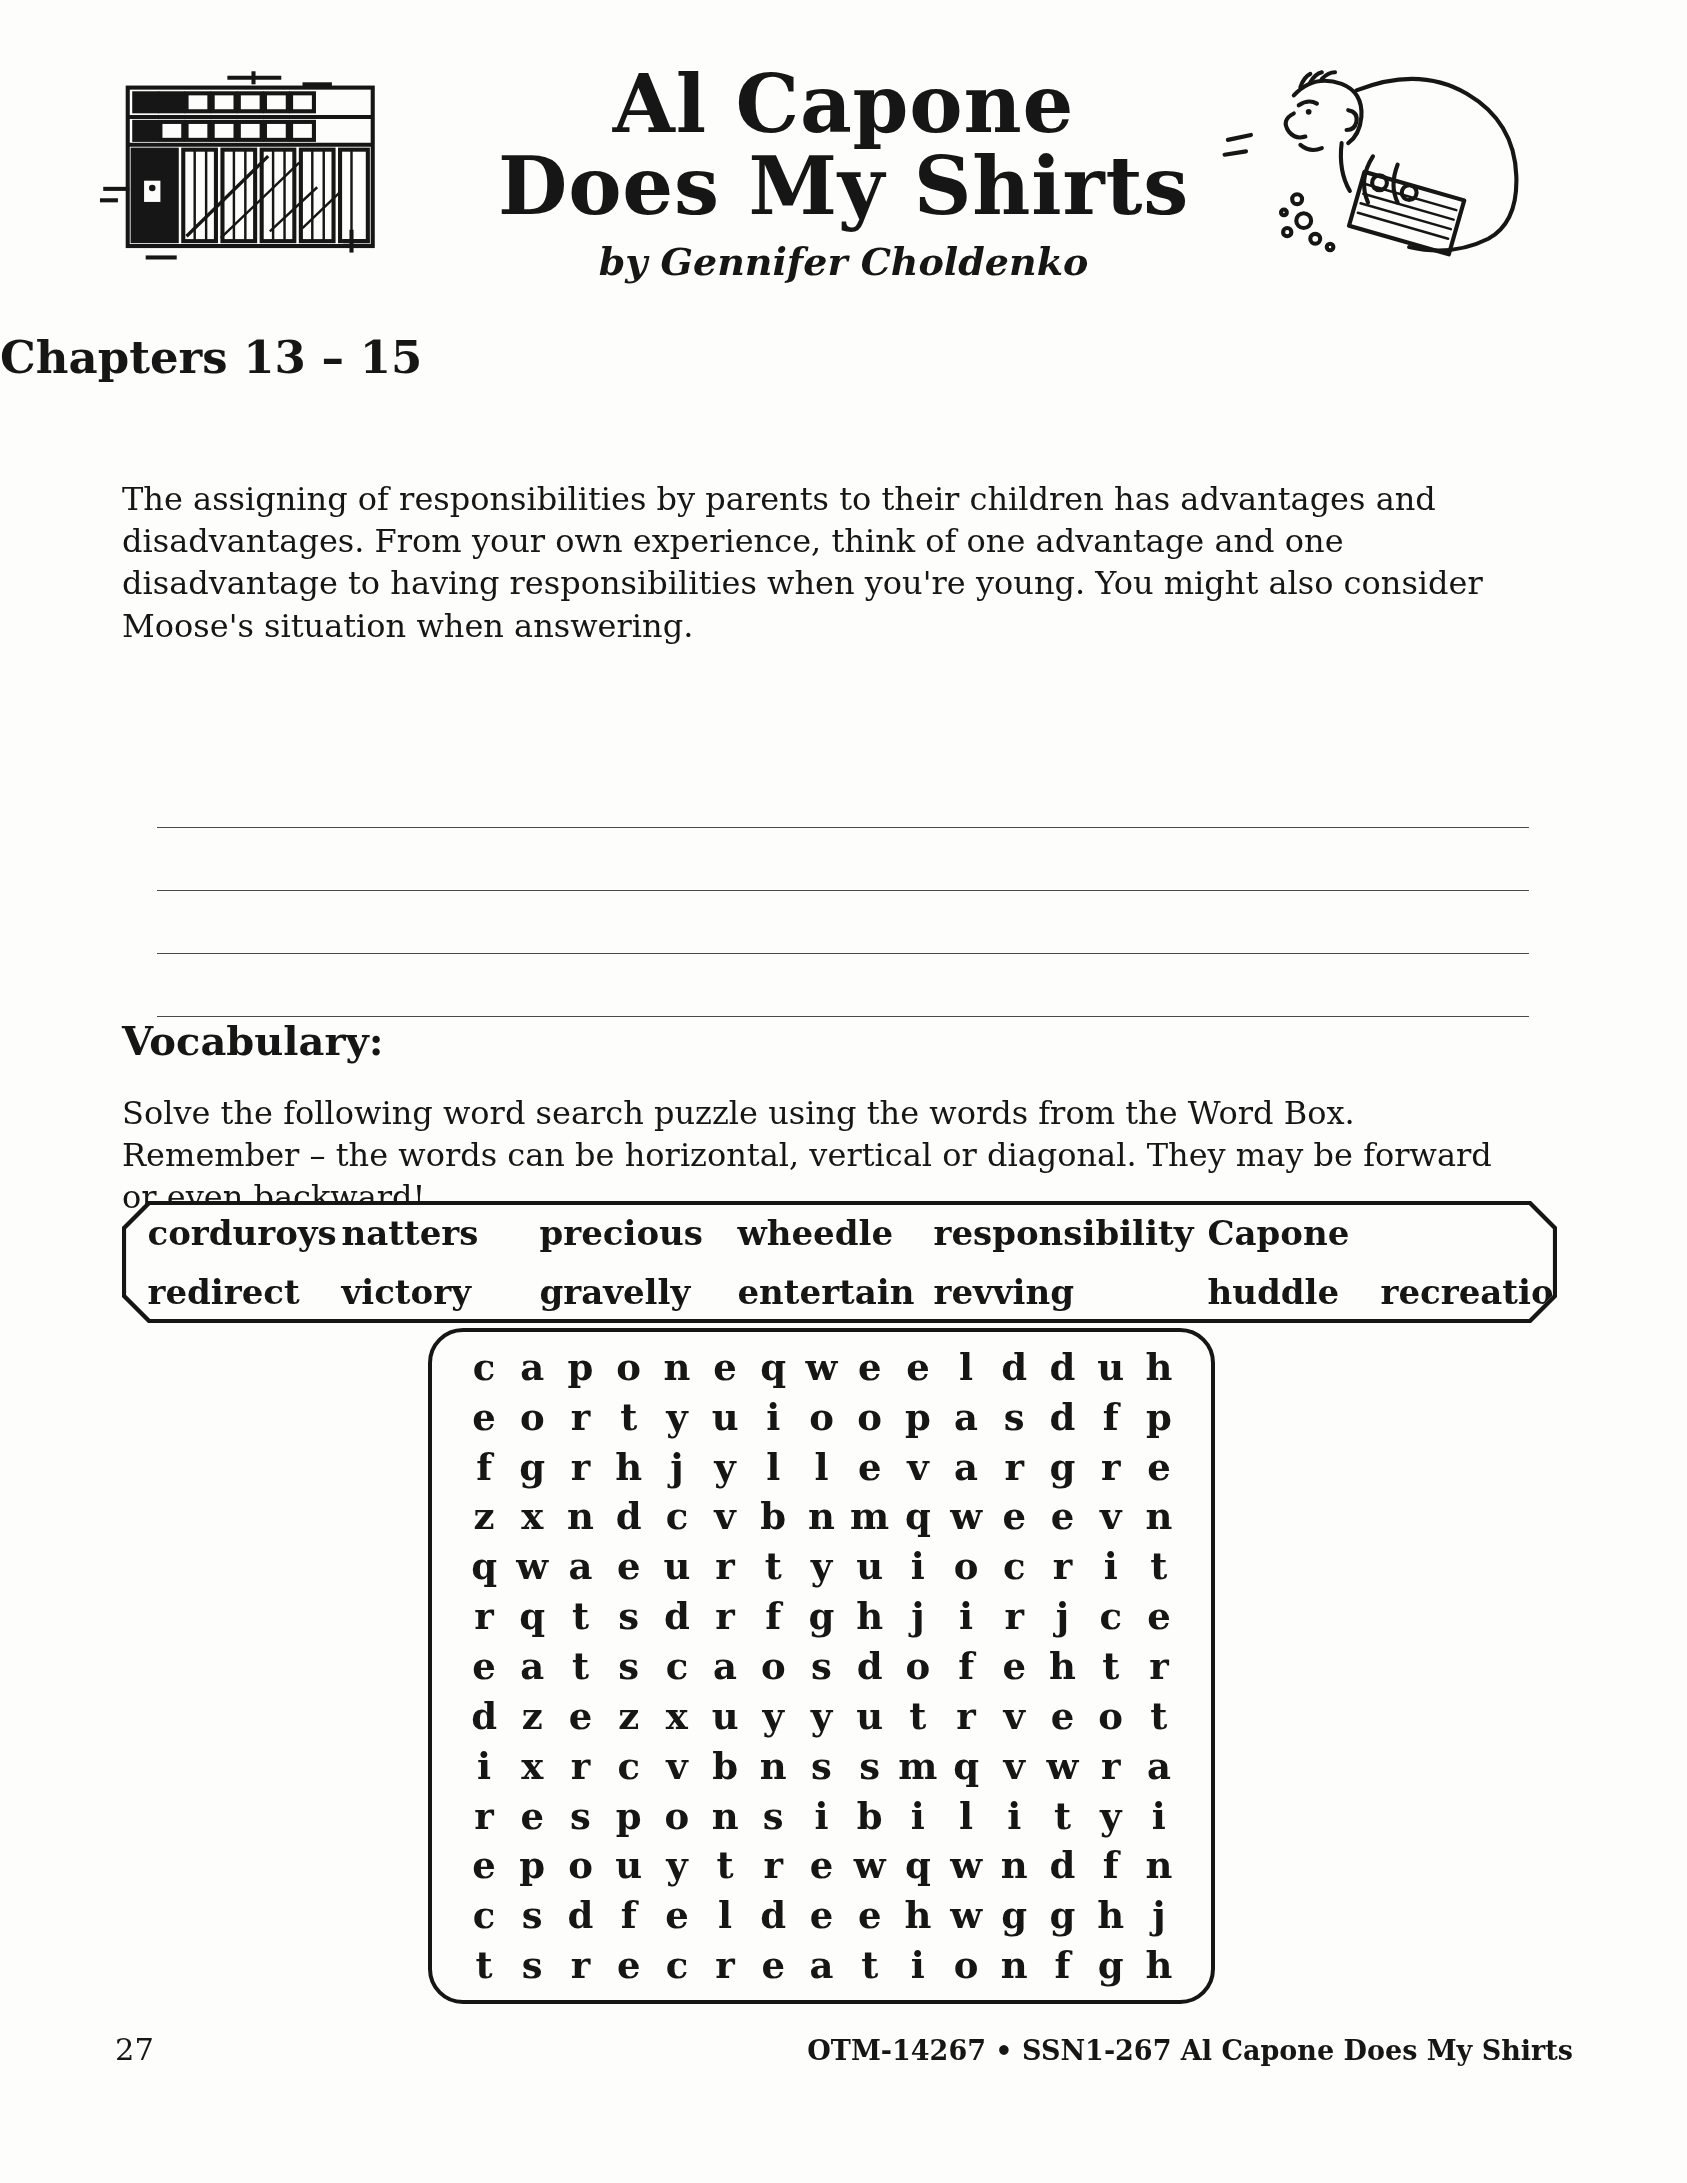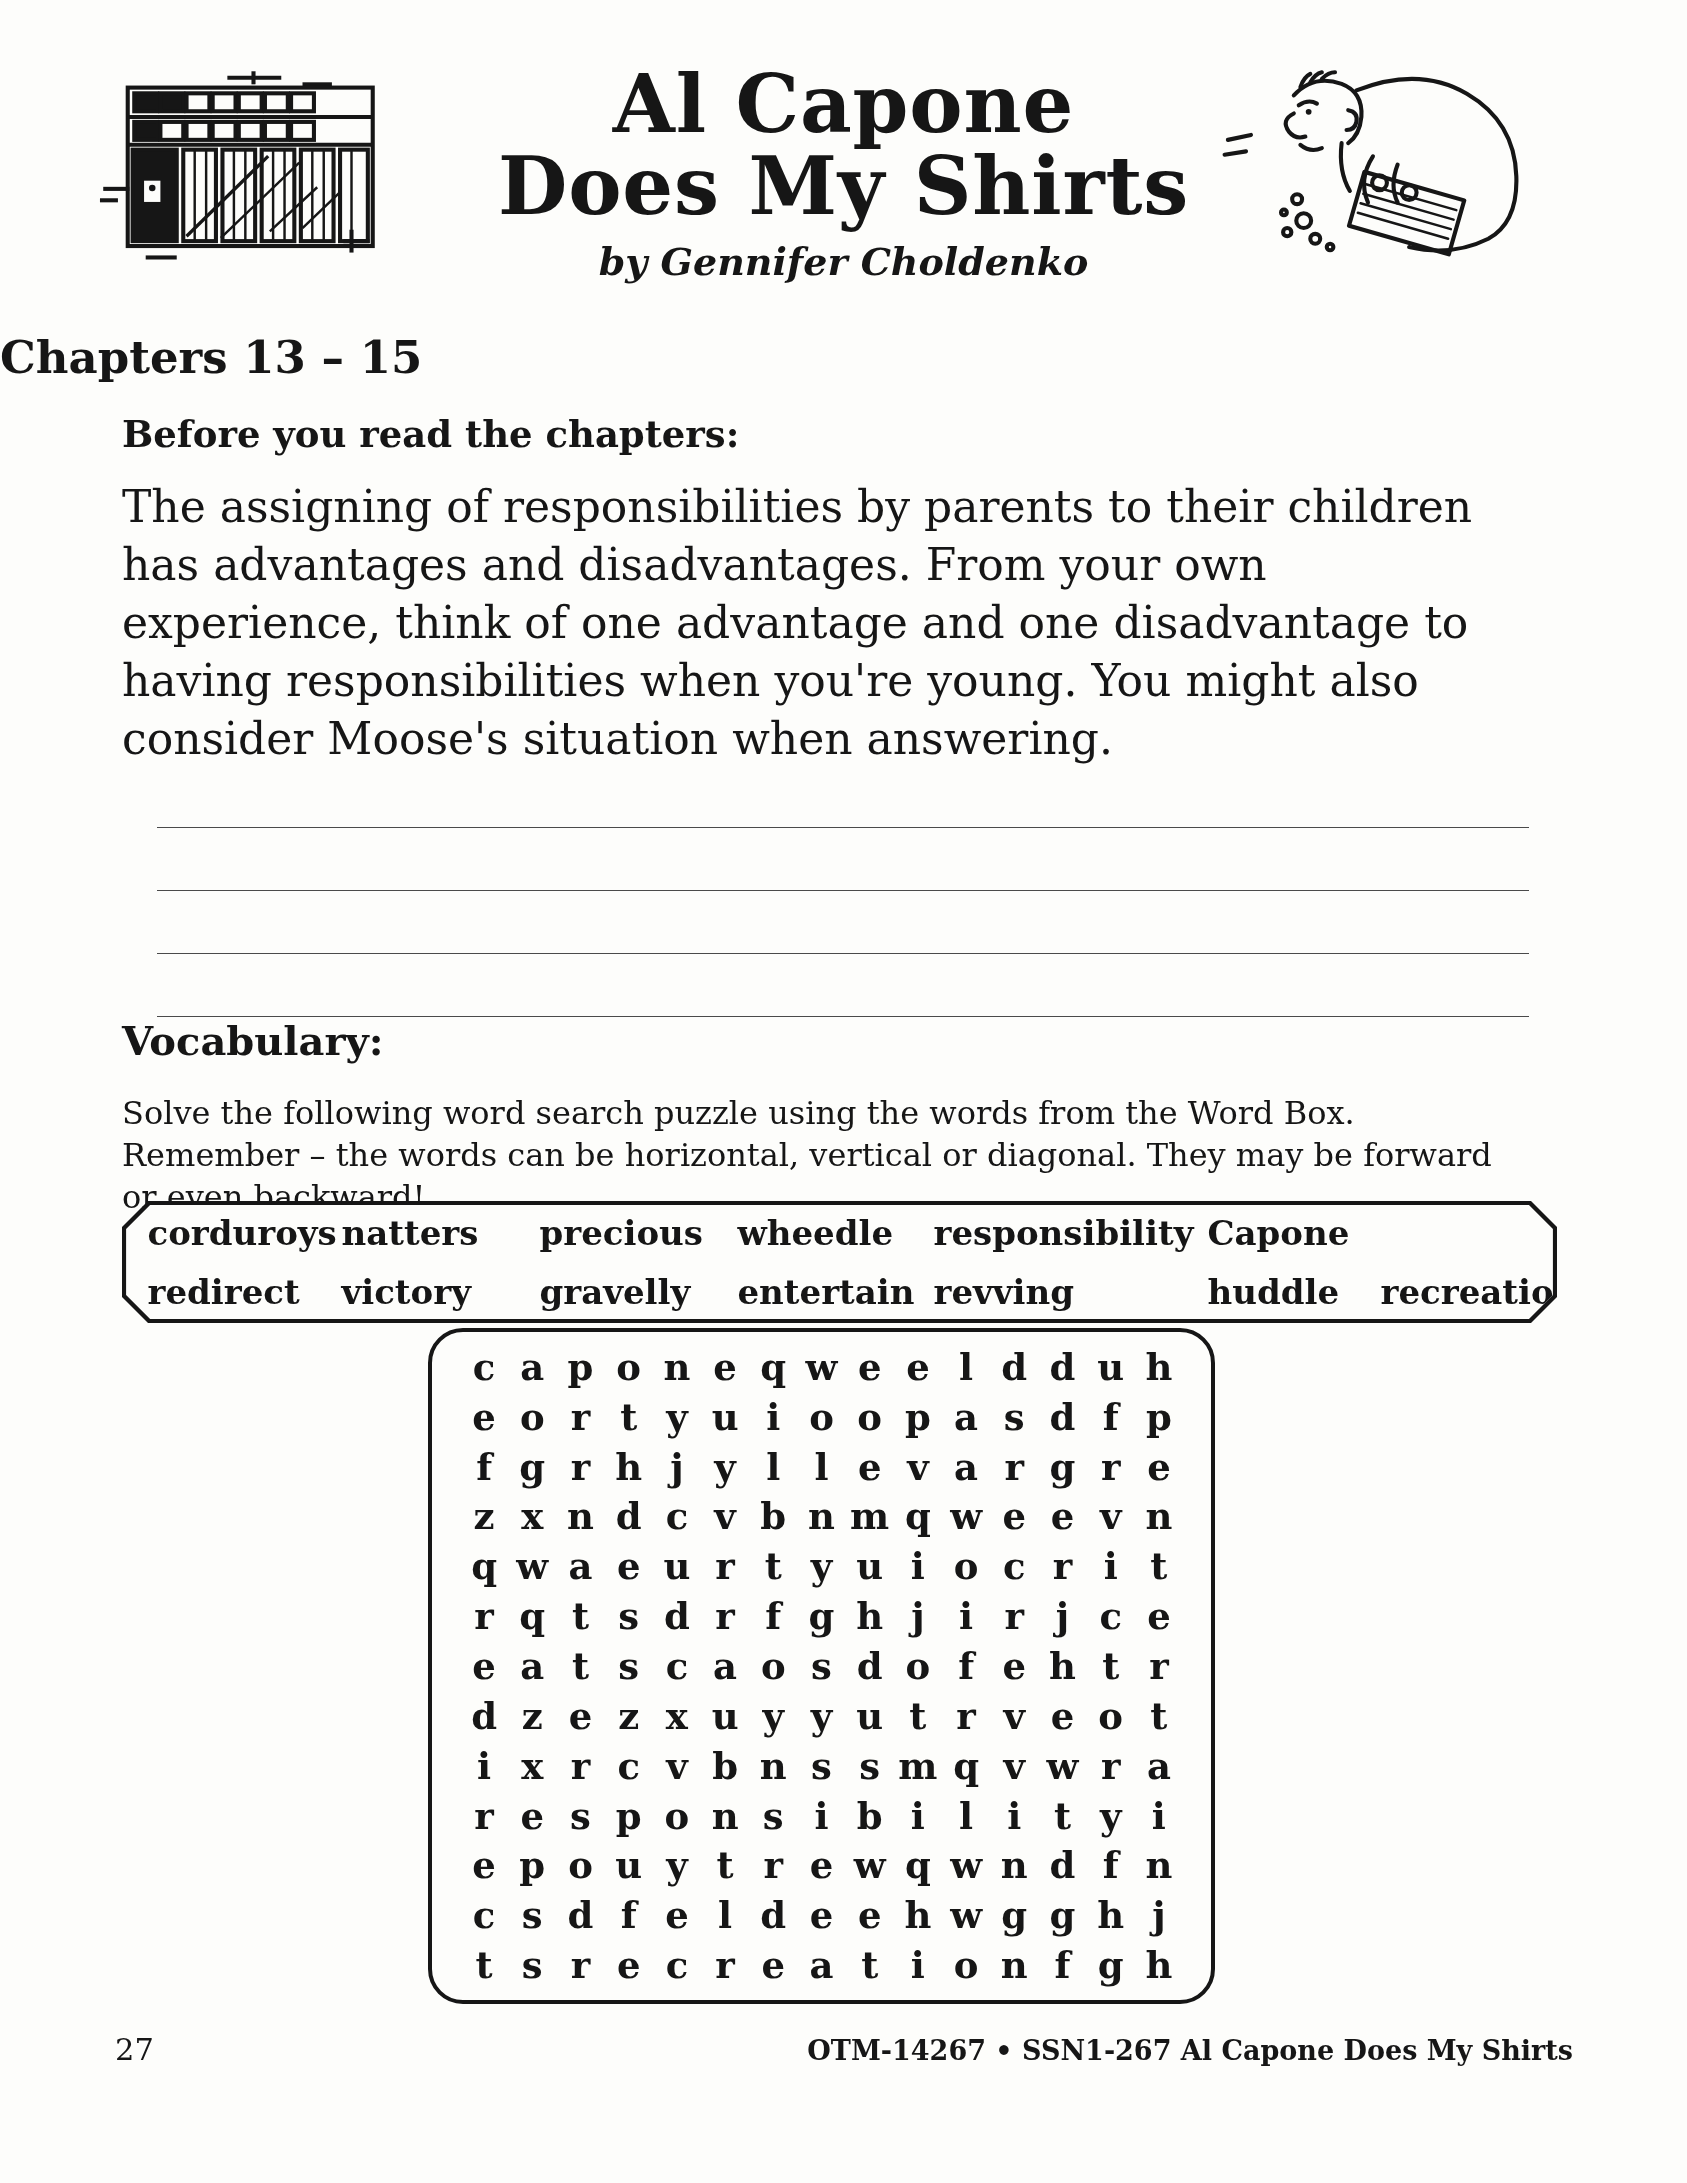--- a/index.html
+++ b/index.html
@@ -25,21 +25,21 @@
     text-align:left; font-size:45px; font-weight:bold;
   }
 
   
   .before-heading {
     position:absolute; left:122px; top:412px;
     font-size:37px; font-weight:bold;
   }
   .before-paragraph {
     position:absolute; left:122px; top:478px; width:1392px;
-    font-size:44px; line-height:1.32; text-align:left;
+    font-size:32px; line-height:1.32; text-align:left;
   }
 
   .answer-lines { position:absolute; left:157px; top:765px; width:1372px; }
   .answer-line  { height:63px; border-bottom:1.6px solid #4a4a4a; }
 
   
   .vocab-heading {
     position:absolute; left:122px; top:1017px;
     font-size:40px; font-weight:bold;
   }
@@ -201,21 +201,20 @@
         <circle cx="104" cy="196" r="9"></circle>
         <circle cx="84" cy="210" r="5"></circle>
         <circle cx="118" cy="218" r="6"></circle>
         <circle cx="136" cy="228" r="4"></circle>
       </g>
     </svg>
   </div>
 
   <div class="chapters-heading">Chapters 13 – 15</div>
 
-  <div class="before-heading">Before you read the chapters:</div>
   <div class="before-paragraph">The assigning of responsibilities by parents to their children has advantages and disadvantages. From your own experience, think of one advantage and one disadvantage to having responsibilities when you're young.  You might also consider Moose's situation when answering.</div>
 
   <div class="answer-lines">
       <div class="answer-line"></div>
       <div class="answer-line"></div>
       <div class="answer-line"></div>
       <div class="answer-line"></div>
     </div>
 
   <div class="vocab-heading">Vocabulary:</div>

